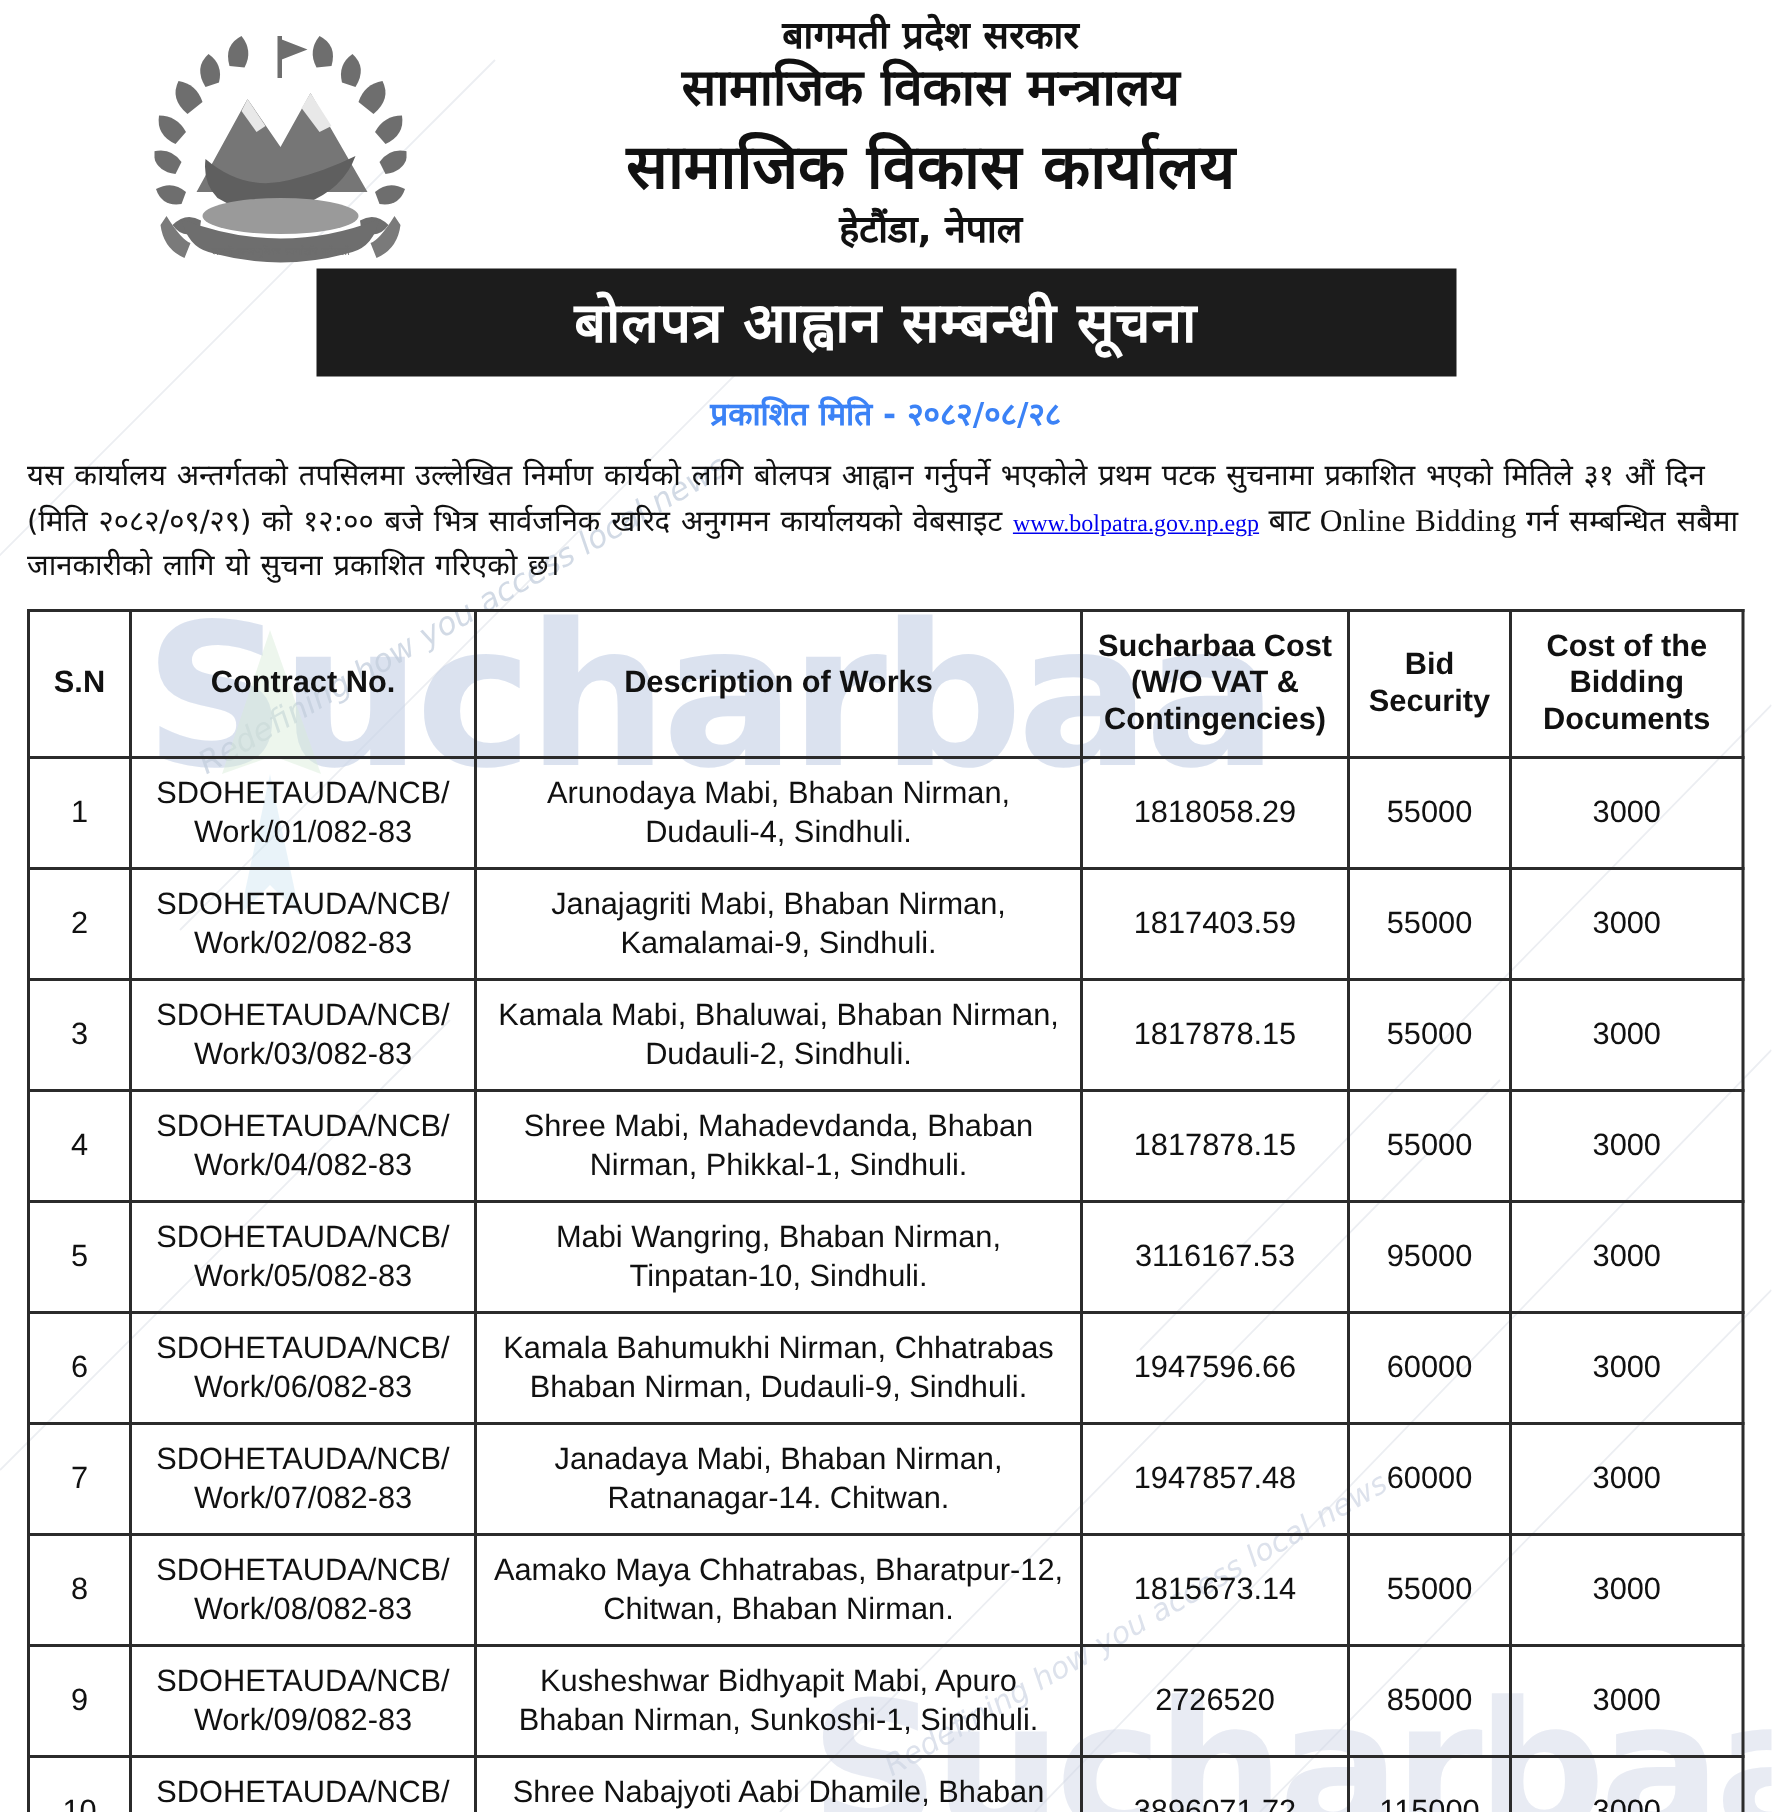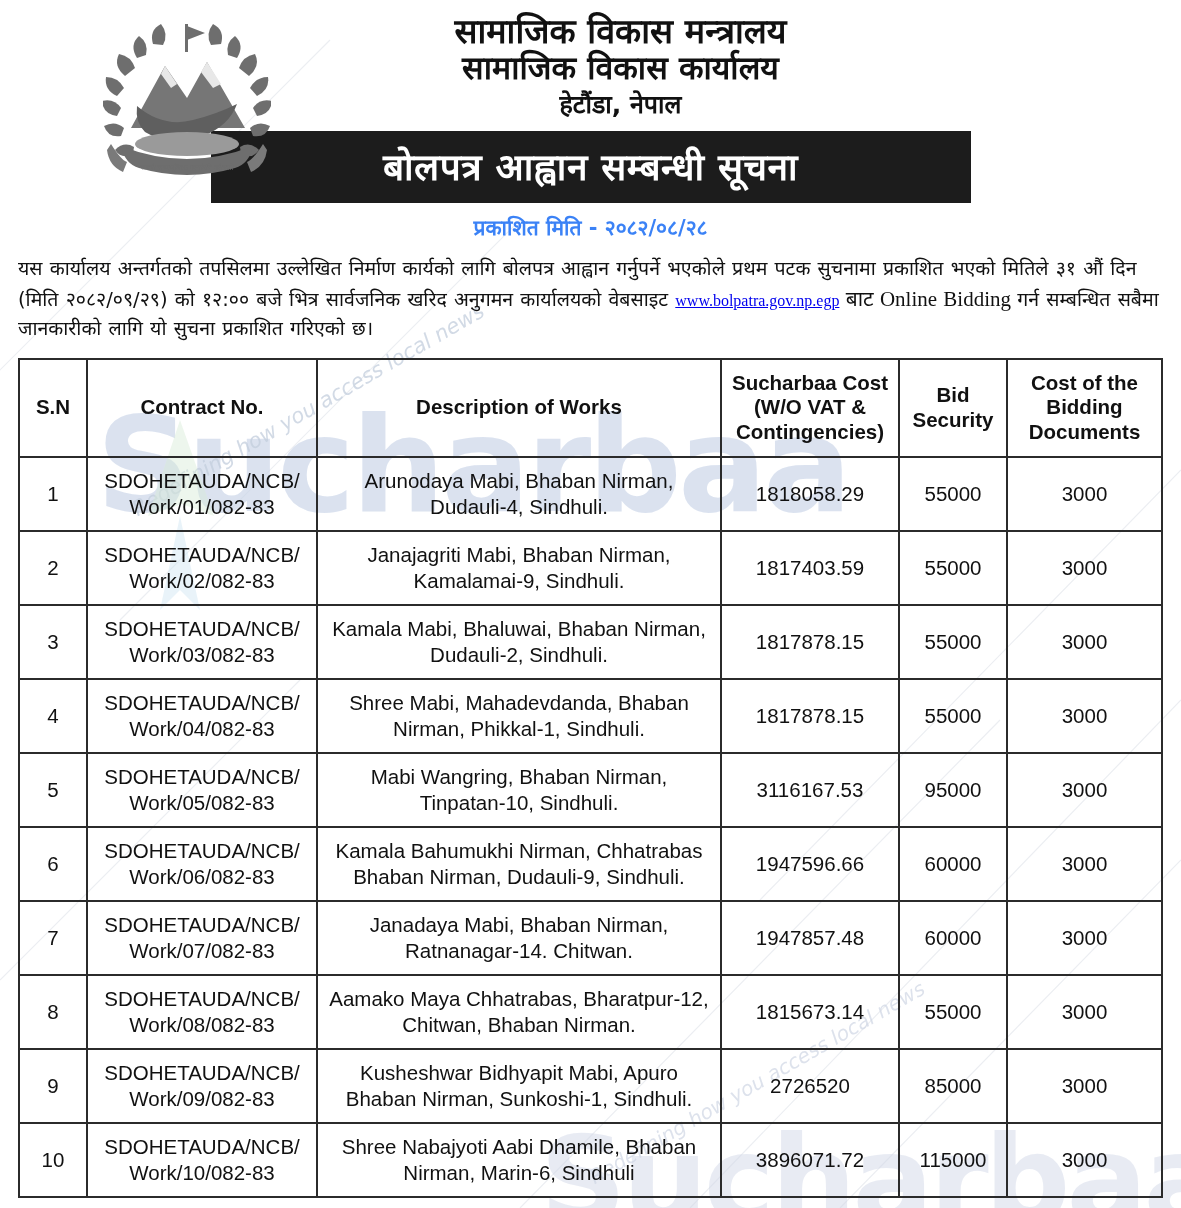--- a/index.html
+++ b/index.html
@@ -99,21 +99,21 @@
     height: 160px;
   }
   .org-lines {
     font-family: "DejaVu Sans", sans-serif;
     color: #111;
     line-height: 1.12;
     padding-left: 60px;
   }
   .org-l1 { font-size: 25px; font-weight: bold; letter-spacing: .2px; }
   .org-l2 { font-size: 34px; font-weight: bold; margin-top: 2px; }
-  .org-l3 { font-size: 32px; font-weight: bold; margin-top: 1px; }
+  .org-l3 { font-size: 41px; font-weight: bold; margin-top: 11px; }
   .org-l4 { font-size: 25px; font-weight: bold; margin-top: 4px; }
 
   .title-banner {
     margin: 12px auto 0 auto;
     width: 760px;
     background: #1c1c1c;
     color: #ffffff;
     padding: 9px 0 12px 0;
     box-sizing: border-box;
   }
@@ -250,20 +250,21 @@
 
         <ellipse cx="84" cy="126" rx="52" ry="12" fill="#9a9a9a"></ellipse>
         <path d="M18 128 q66 26 132 0 q-4 18-18 22 q-48 14-96 0 q-14-4-18-22 z" fill="#6e6e6e"></path>
         <path d="M8 126 q10 16 16 18 l-4 10 q-14-6-16-22 z" fill="#7a7a7a"></path>
         <path d="M160 126 q-10 16-16 18 l4 10 q14-6 16-22 z" fill="#7a7a7a"></path>
       </g>
       <text x="84" y="152" font-size="7" fill="#6e6e6e" text-anchor="middle" font-family="DejaVu Sans, sans-serif">जननी जन्मभूमिश्च स्वर्गादपि गरीयसी</text>
     </svg>
 
     <div class="org-lines">
+      <div class="org-l1">बागमती प्रदेश सरकार</div>
       <div class="org-l2">सामाजिक विकास मन्त्रालय</div>
       <div class="org-l3">सामाजिक विकास कार्यालय</div>
       <div class="org-l4">हेटौंडा, नेपाल</div>
     </div>
 
     <div class="title-banner">
       <span>बोलपत्र आह्वान सम्बन्धी सूचना</span>
     </div>
 
     <div class="pub-date">प्रकाशित मिति - २०८२/०८/२८</div>

